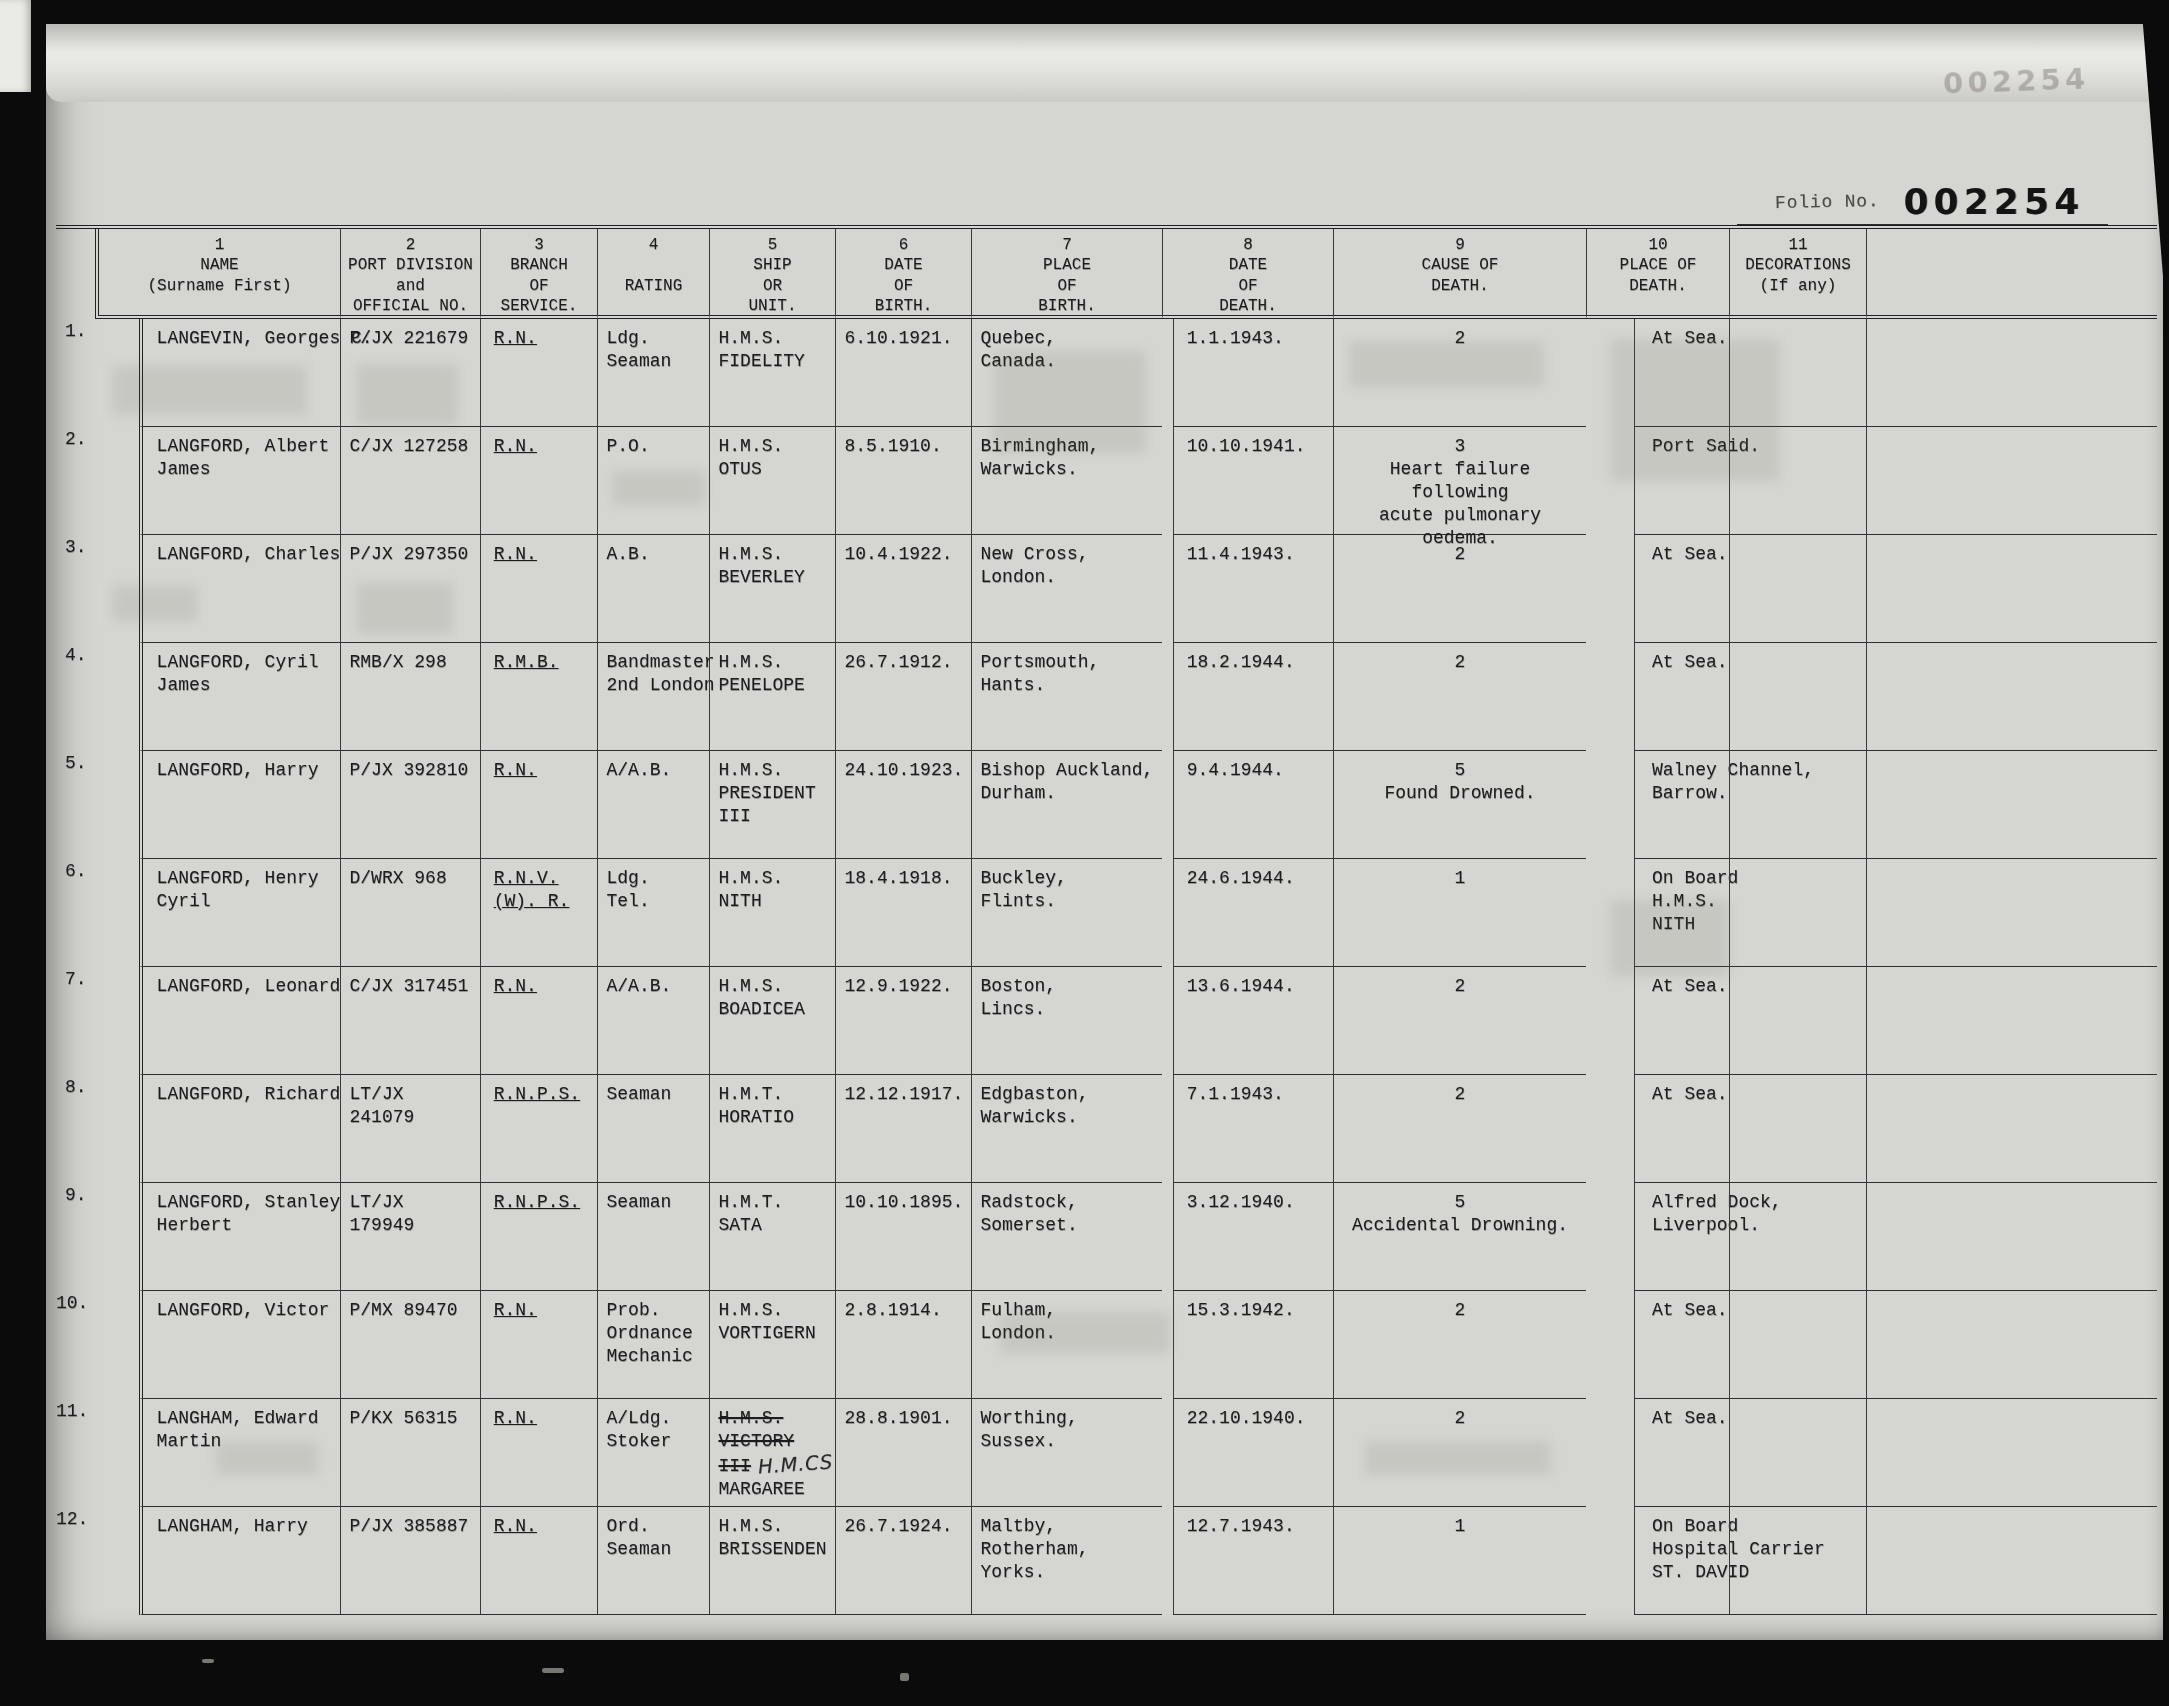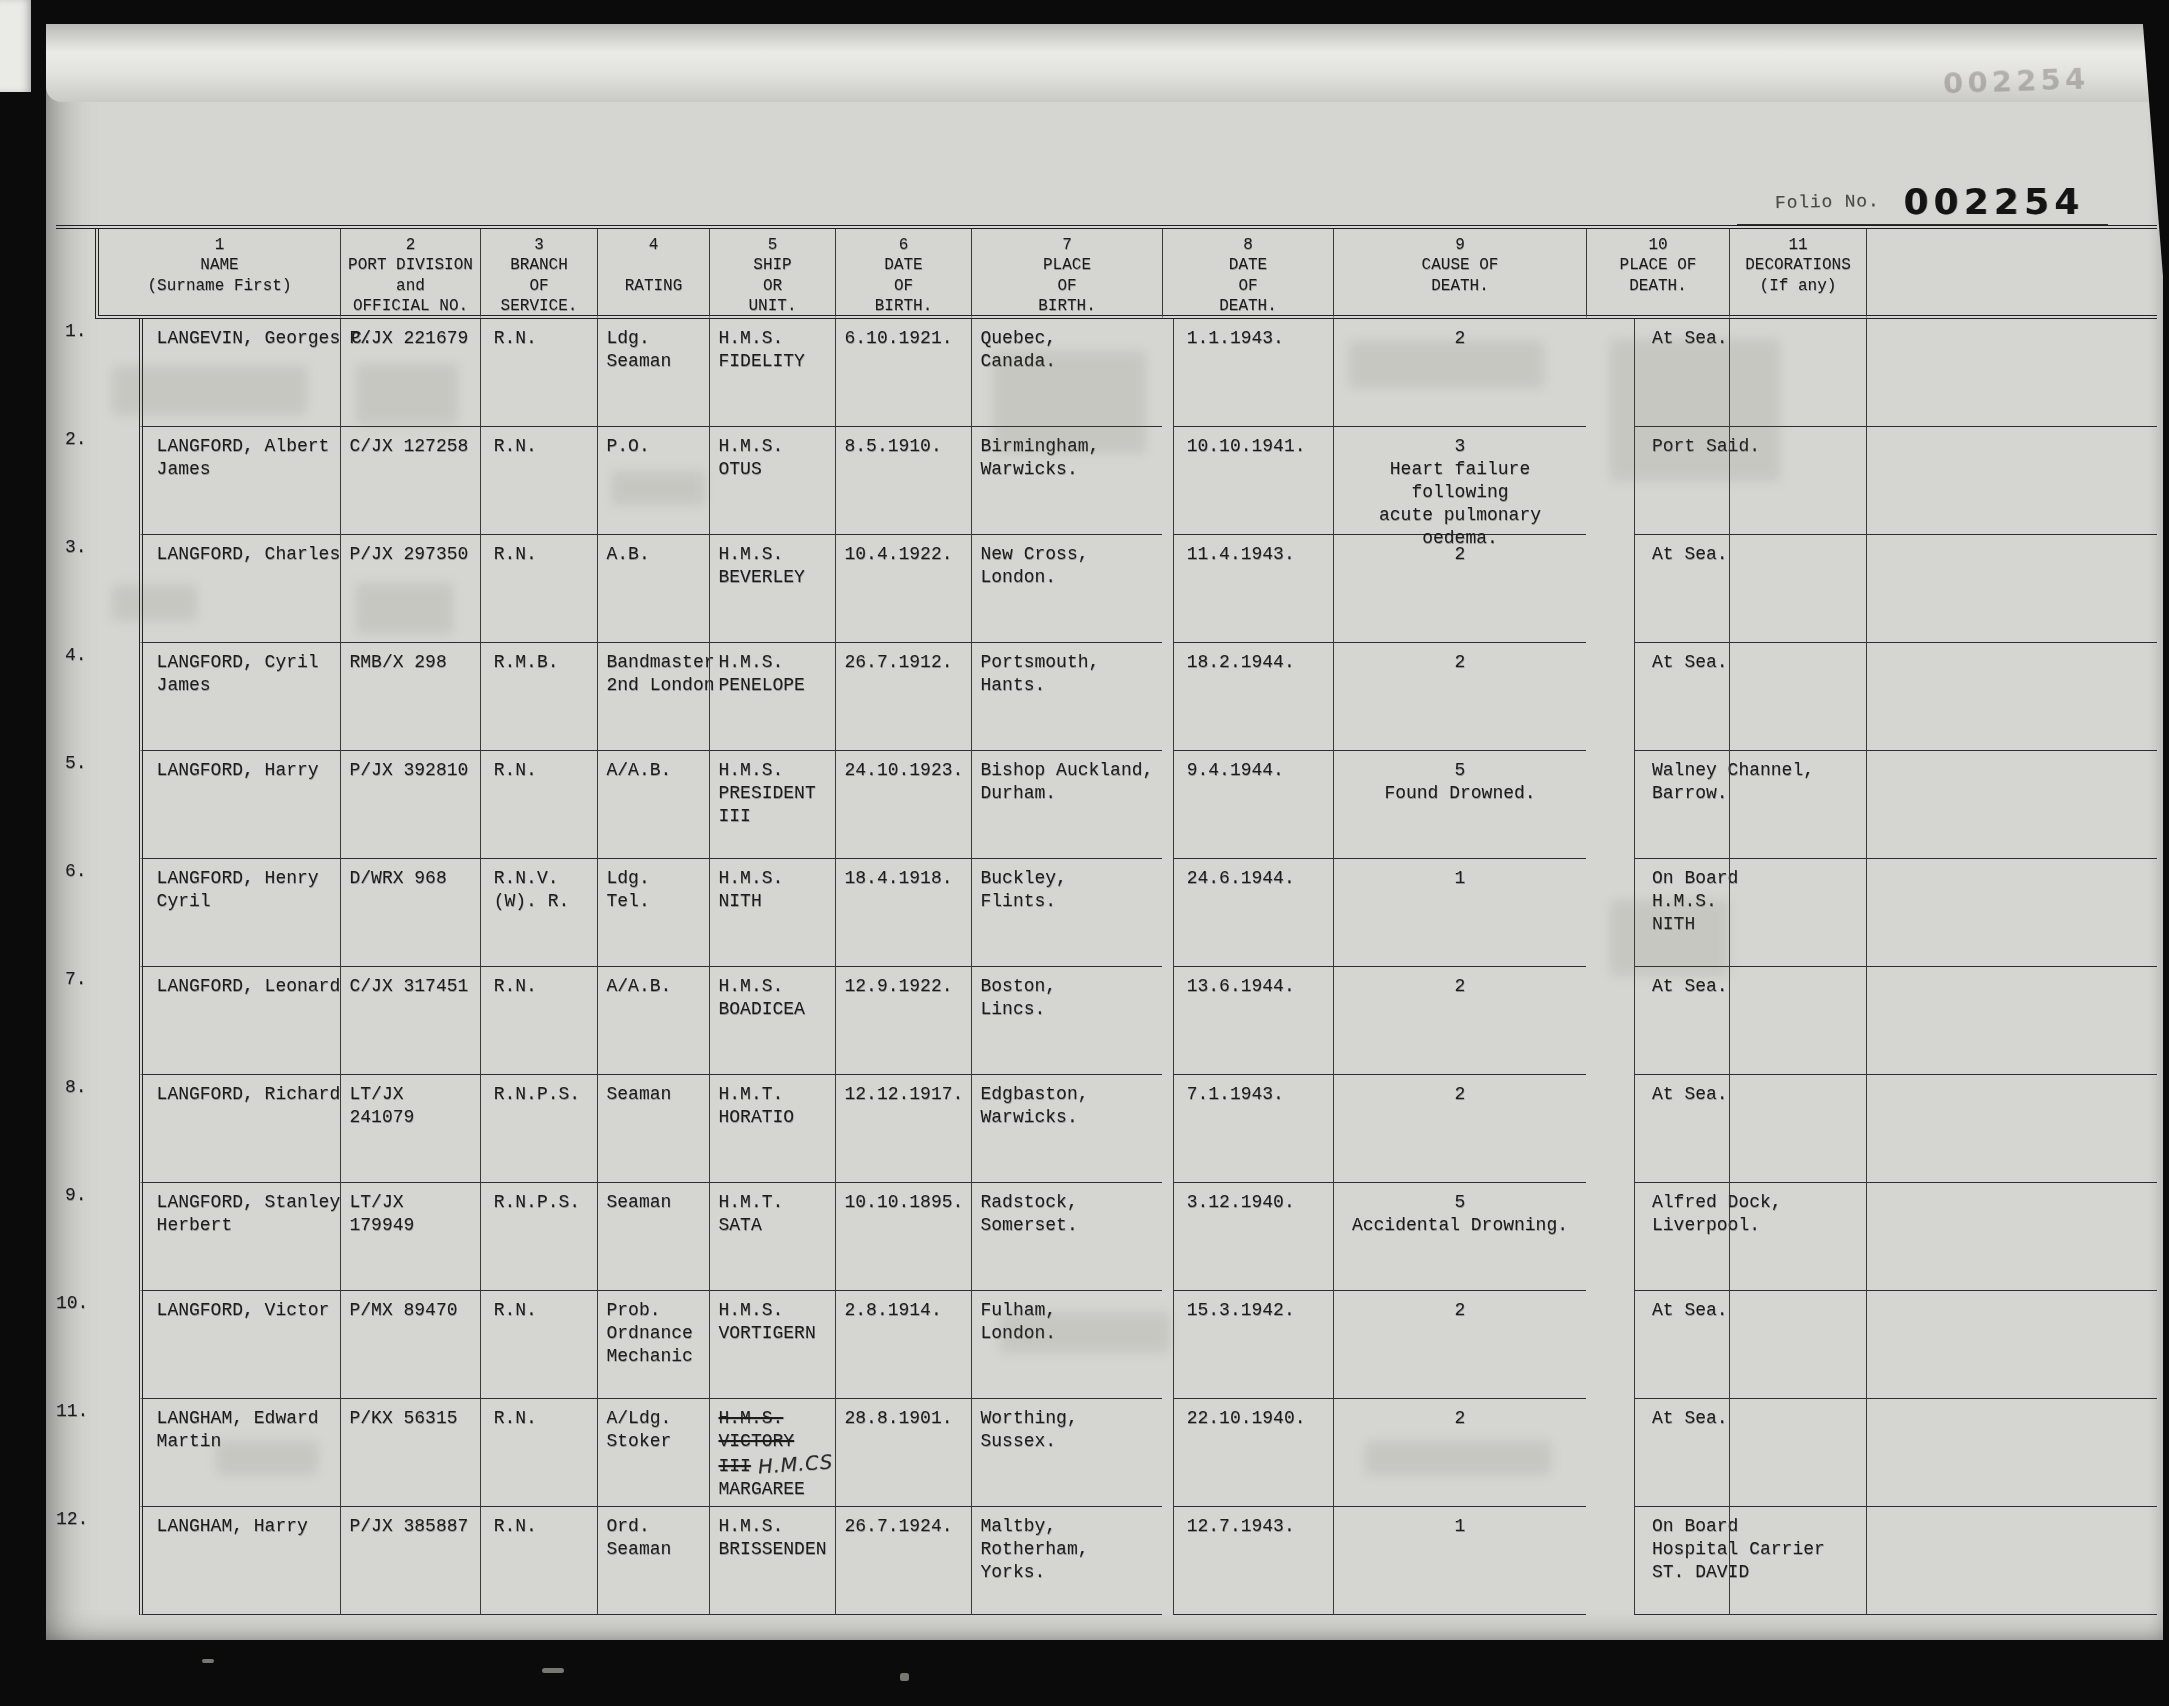--- a/index.html
+++ b/index.html
@@ -64,21 +64,21 @@
     border-left:1.7px solid #3a3a3a;border-bottom:4.2px double #222;
   }
   .hc.rnh{border-left:none;border-bottom:none;}
   .hc.first{border-left:4.2px double #222;}
   .dc{
     font-size:18px;line-height:23px;padding:7.6px 2.5px 2.5px 8.5px;
     white-space:pre;overflow:visible;
     border-left:1.7px solid #3a3a3a;border-bottom:1.7px solid #2e2e2e;
   }
   .dc.first{border-left:4.2px double #222;padding-left:13.6px;margin-left:44px;}
-  .dc.col-branch{padding-left:12.7px;}
+  .dc.col-branch{padding-left:12.7px;text-decoration:underline;}
   .dc.col-dod{padding-left:12.7px;margin-left:11px;}
   .dc.col-pod{padding-left:17px;margin-left:48px;}
   .dc.col-cause{white-space:pre-line;text-align:center;padding-left:2.5px;padding-right:2.5px;}
   .rn{border:none;text-align:right;padding:1.7px 8.5px 0 0;font-size:18px;}
   .fill{border-left:1.7px solid #3a3a3a;border-bottom:1.7px solid #2e2e2e;}
   .fill.hfill{border-bottom:4.2px double #222;}
   del{text-decoration-line:line-through;text-decoration-thickness:2.1px;display:inline-block;}
   .ship-line{display:block;}
   .hand{
     font-family:"DejaVu Sans",sans-serif;font-style:italic;font-size:19.5px;

